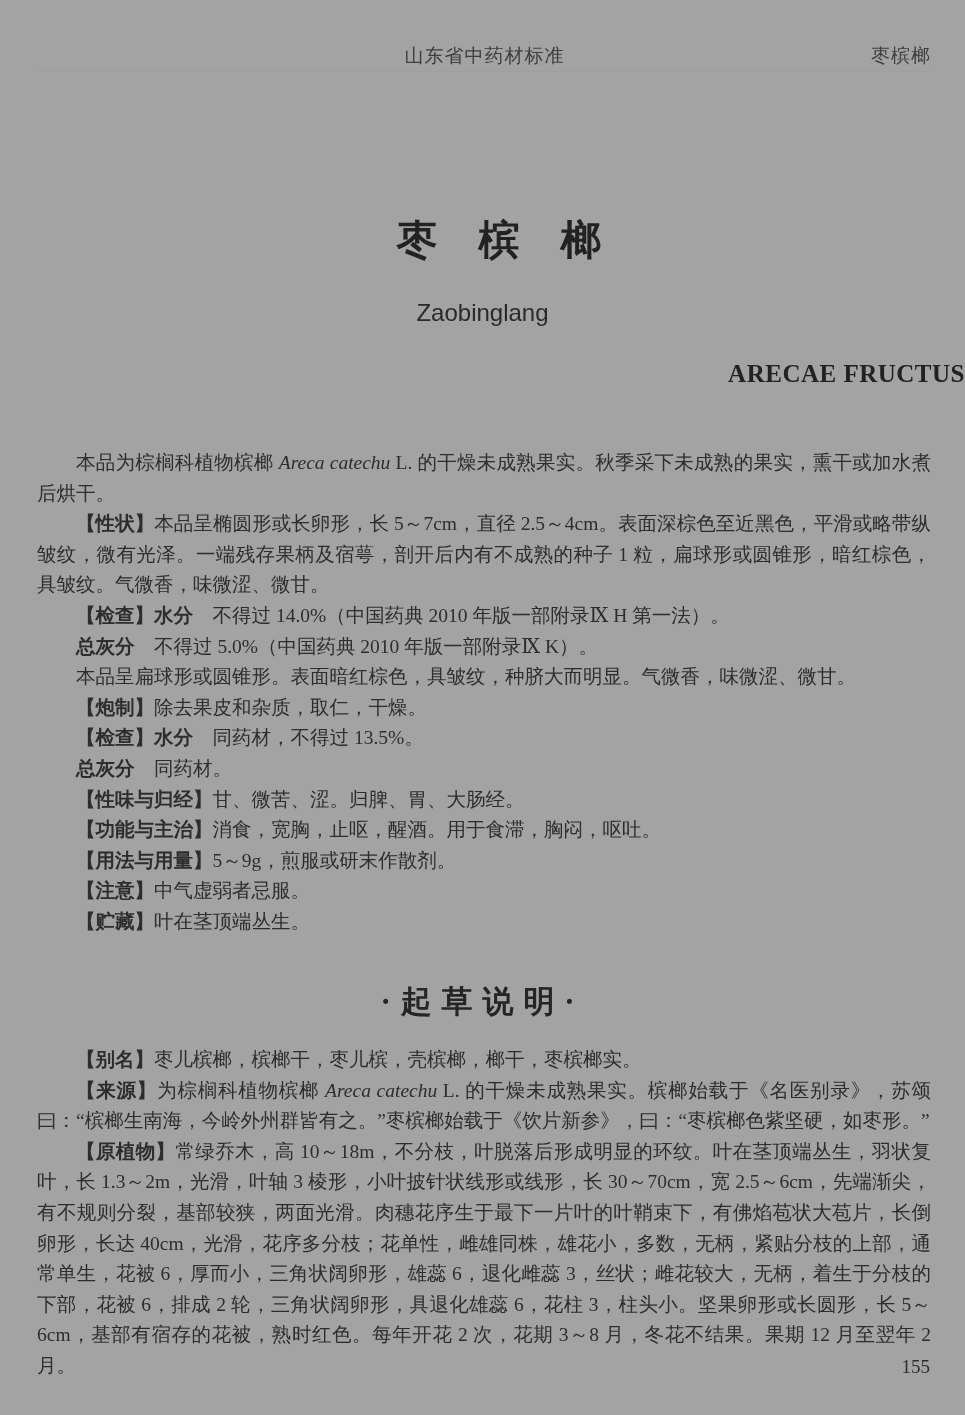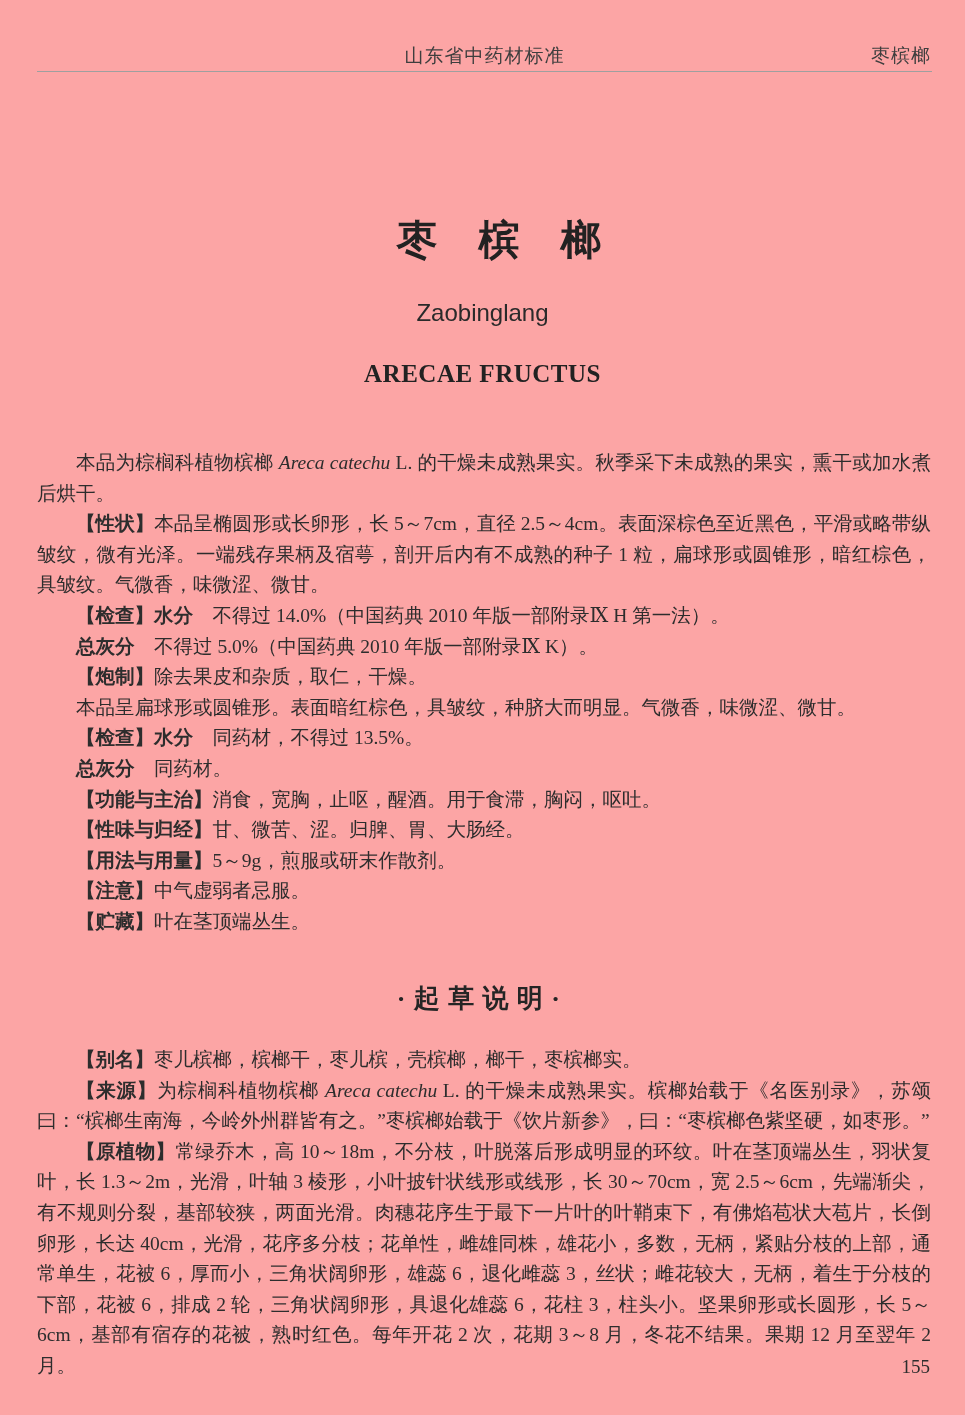--- a/index.html
+++ b/index.html
@@ -1,20 +1,20 @@
 <!DOCTYPE html>
 <html><head>
 <meta charset="utf-8">
 <style>
   html,body { margin:0; padding:0; background:#e8e8e8; }
   .page {
     position:relative;
     width:965px; height:1415px;
     margin:0 auto;
-    background:#fca5a5;
+    background:#a3a3a3;
     font-family:"Liberation Serif","DejaVu Serif",serif;
     color:#2d2d2d;
     overflow:hidden;
   }
   .header {
     position:absolute; left:37px; top:0; width:895px; height:71px;
     border-bottom:1px solid #9f9f9f;
   }
   .header-center {
     position:absolute; left:0; right:0; top:43px;
@@ -28,35 +28,35 @@
     position:absolute; left:0; right:0; top:213px; margin:0;
     text-align:center; font-size:41px; font-weight:bold; color:#222;padding-left:33px;
   }
   .title-pinyin {
     position:absolute; left:0; right:0; top:299px;
     text-align:center; font-size:24px;
     font-family:"Liberation Sans","DejaVu Sans",sans-serif; color:#2a2a2a;
   }
   .title-latin {
     position:absolute; left:0; right:0; top:360px;
-    text-align:center; font-size:25px; font-weight:bold;
+    text-align:right; font-size:25px; font-weight:bold;
     letter-spacing:0.5px; color:#222;
   }
   .block { position:absolute; left:37px; width:894px; }
   .block1 { top:448px; }
   .block2 { top:1045px; }
   .para {
     margin:0; font-size:19.5px; line-height:30.6px;
     text-align:justify; text-indent:2em; color:#2d2d2d;
   }
   .b { font-weight:bold; }
   .i { font-style:italic; }
   .section-heading {
     position:absolute; left:0; right:0; top:981px; margin:0;
-    text-align:center; font-size:26px; font-weight:bold;
+    text-align:center; font-size:31px; font-weight:bold;
     letter-spacing:0.32em; color:#252525;
   }
   .page-number {
     position:absolute; right:35px; top:1356px;
     font-size:19px; color:#2d2d2d;
   }
 </style>
 </head>
 <body>
 
@@ -71,26 +71,26 @@
 
   <div class="title-pinyin">Zaobinglang</div>
 
   <div class="title-latin">ARECAE FRUCTUS</div>
 
   <section class="block block1">
       <p class="para"><span>本品为棕榈科植物槟榔 </span><span class="i">Areca catechu</span><span> L. 的干燥未成熟果实。秋季采下未成熟的果实，熏干或加水煮后烘干。</span></p>
       <p class="para"><span class="b">【性状】</span><span>本品呈椭圆形或长卵形，长 5～7cm，直径 2.5～4cm。表面深棕色至近黑色，平滑或略带纵皱纹，微有光泽。一端残存果柄及宿萼，剖开后内有不成熟的种子 1 粒，扁球形或圆锥形，暗红棕色，具皱纹。气微香，味微涩、微甘。</span></p>
       <p class="para"><span class="b">【检查】水分</span><span>　不得过 14.0%（中国药典 2010 年版一部附录Ⅸ H 第一法）。</span></p>
       <p class="para"><span class="b">总灰分</span><span>　不得过 5.0%（中国药典 2010 年版一部附录Ⅸ K）。</span></p>
+      <p class="para"><span>本品呈扁球形或圆锥形。表面暗红棕色，具皱纹，种脐大而明显。气微香，味微涩、微甘。</span></p>
       <p class="para"><span class="b">【炮制】</span><span>除去果皮和杂质，取仁，干燥。</span></p>
-      <p class="para"><span>本品呈扁球形或圆锥形。表面暗红棕色，具皱纹，种脐大而明显。气微香，味微涩、微甘。</span></p>
       <p class="para"><span class="b">【检查】水分</span><span>　同药材，不得过 13.5%。</span></p>
       <p class="para"><span class="b">总灰分</span><span>　同药材。</span></p>
+      <p class="para"><span class="b">【性味与归经】</span><span>甘、微苦、涩。归脾、胃、大肠经。</span></p>
       <p class="para"><span class="b">【功能与主治】</span><span>消食，宽胸，止呕，醒酒。用于食滞，胸闷，呕吐。</span></p>
-      <p class="para"><span class="b">【性味与归经】</span><span>甘、微苦、涩。归脾、胃、大肠经。</span></p>
       <p class="para"><span class="b">【用法与用量】</span><span>5～9g，煎服或研末作散剂。</span></p>
       <p class="para"><span class="b">【注意】</span><span>中气虚弱者忌服。</span></p>
       <p class="para"><span class="b">【贮藏】</span><span>叶在茎顶端丛生。</span></p>
     </section>
 
   <h2 class="section-heading">·起草说明·</h2>
 
   <section class="block block2">
       <p class="para"><span class="b">【别名】</span><span>枣儿槟榔，槟榔干，枣儿槟，壳槟榔，榔干，枣槟榔实。</span></p>
       <p class="para"><span class="b">【来源】</span><span>为棕榈科植物槟榔 </span><span class="i">Areca catechu</span><span> L. 的干燥未成熟果实。槟榔始载于《名医别录》，苏颂曰：“槟榔生南海，今岭外州群皆有之。”枣槟榔始载于《饮片新参》，曰：“枣槟榔色紫坚硬，如枣形。”</span></p>

